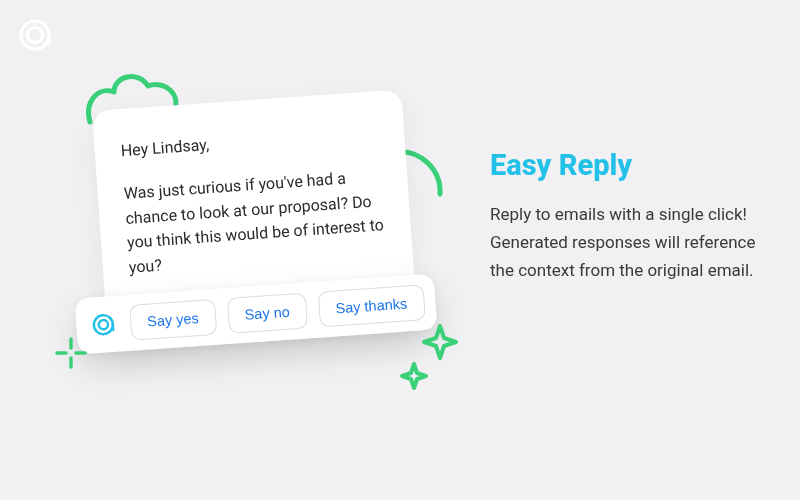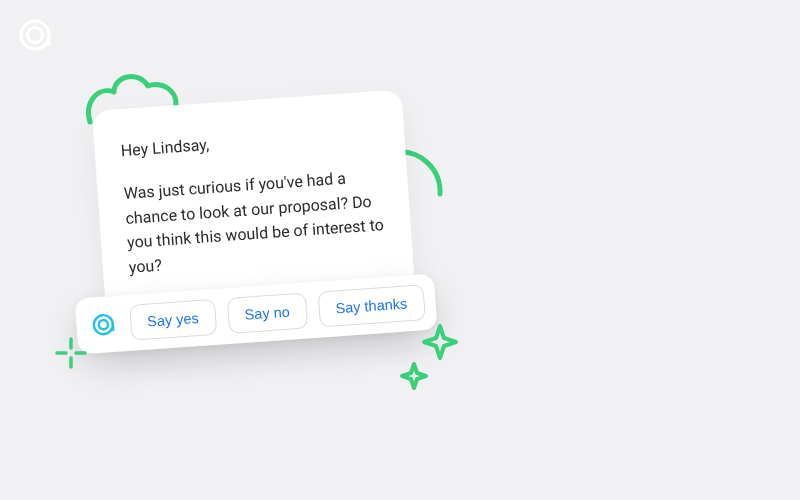--- a/index.html
+++ b/index.html
@@ -152,13 +152,15 @@
       <line x1="17" y1="3" x2="17" y2="12"></line>
       <line x1="17" y1="22" x2="17" y2="31"></line>
       <line x1="3" y1="17" x2="12" y2="17"></line>
       <line x1="22" y1="17" x2="31" y2="17"></line>
     </g>
   </svg>
 
 </div>
 
 <div class="right-pane">
+  <h1>Easy Reply</h1>
+  <p>Reply to emails with a single click! Generated responses will reference the context from the original email.</p>
 </div>
 
 </body></html>

